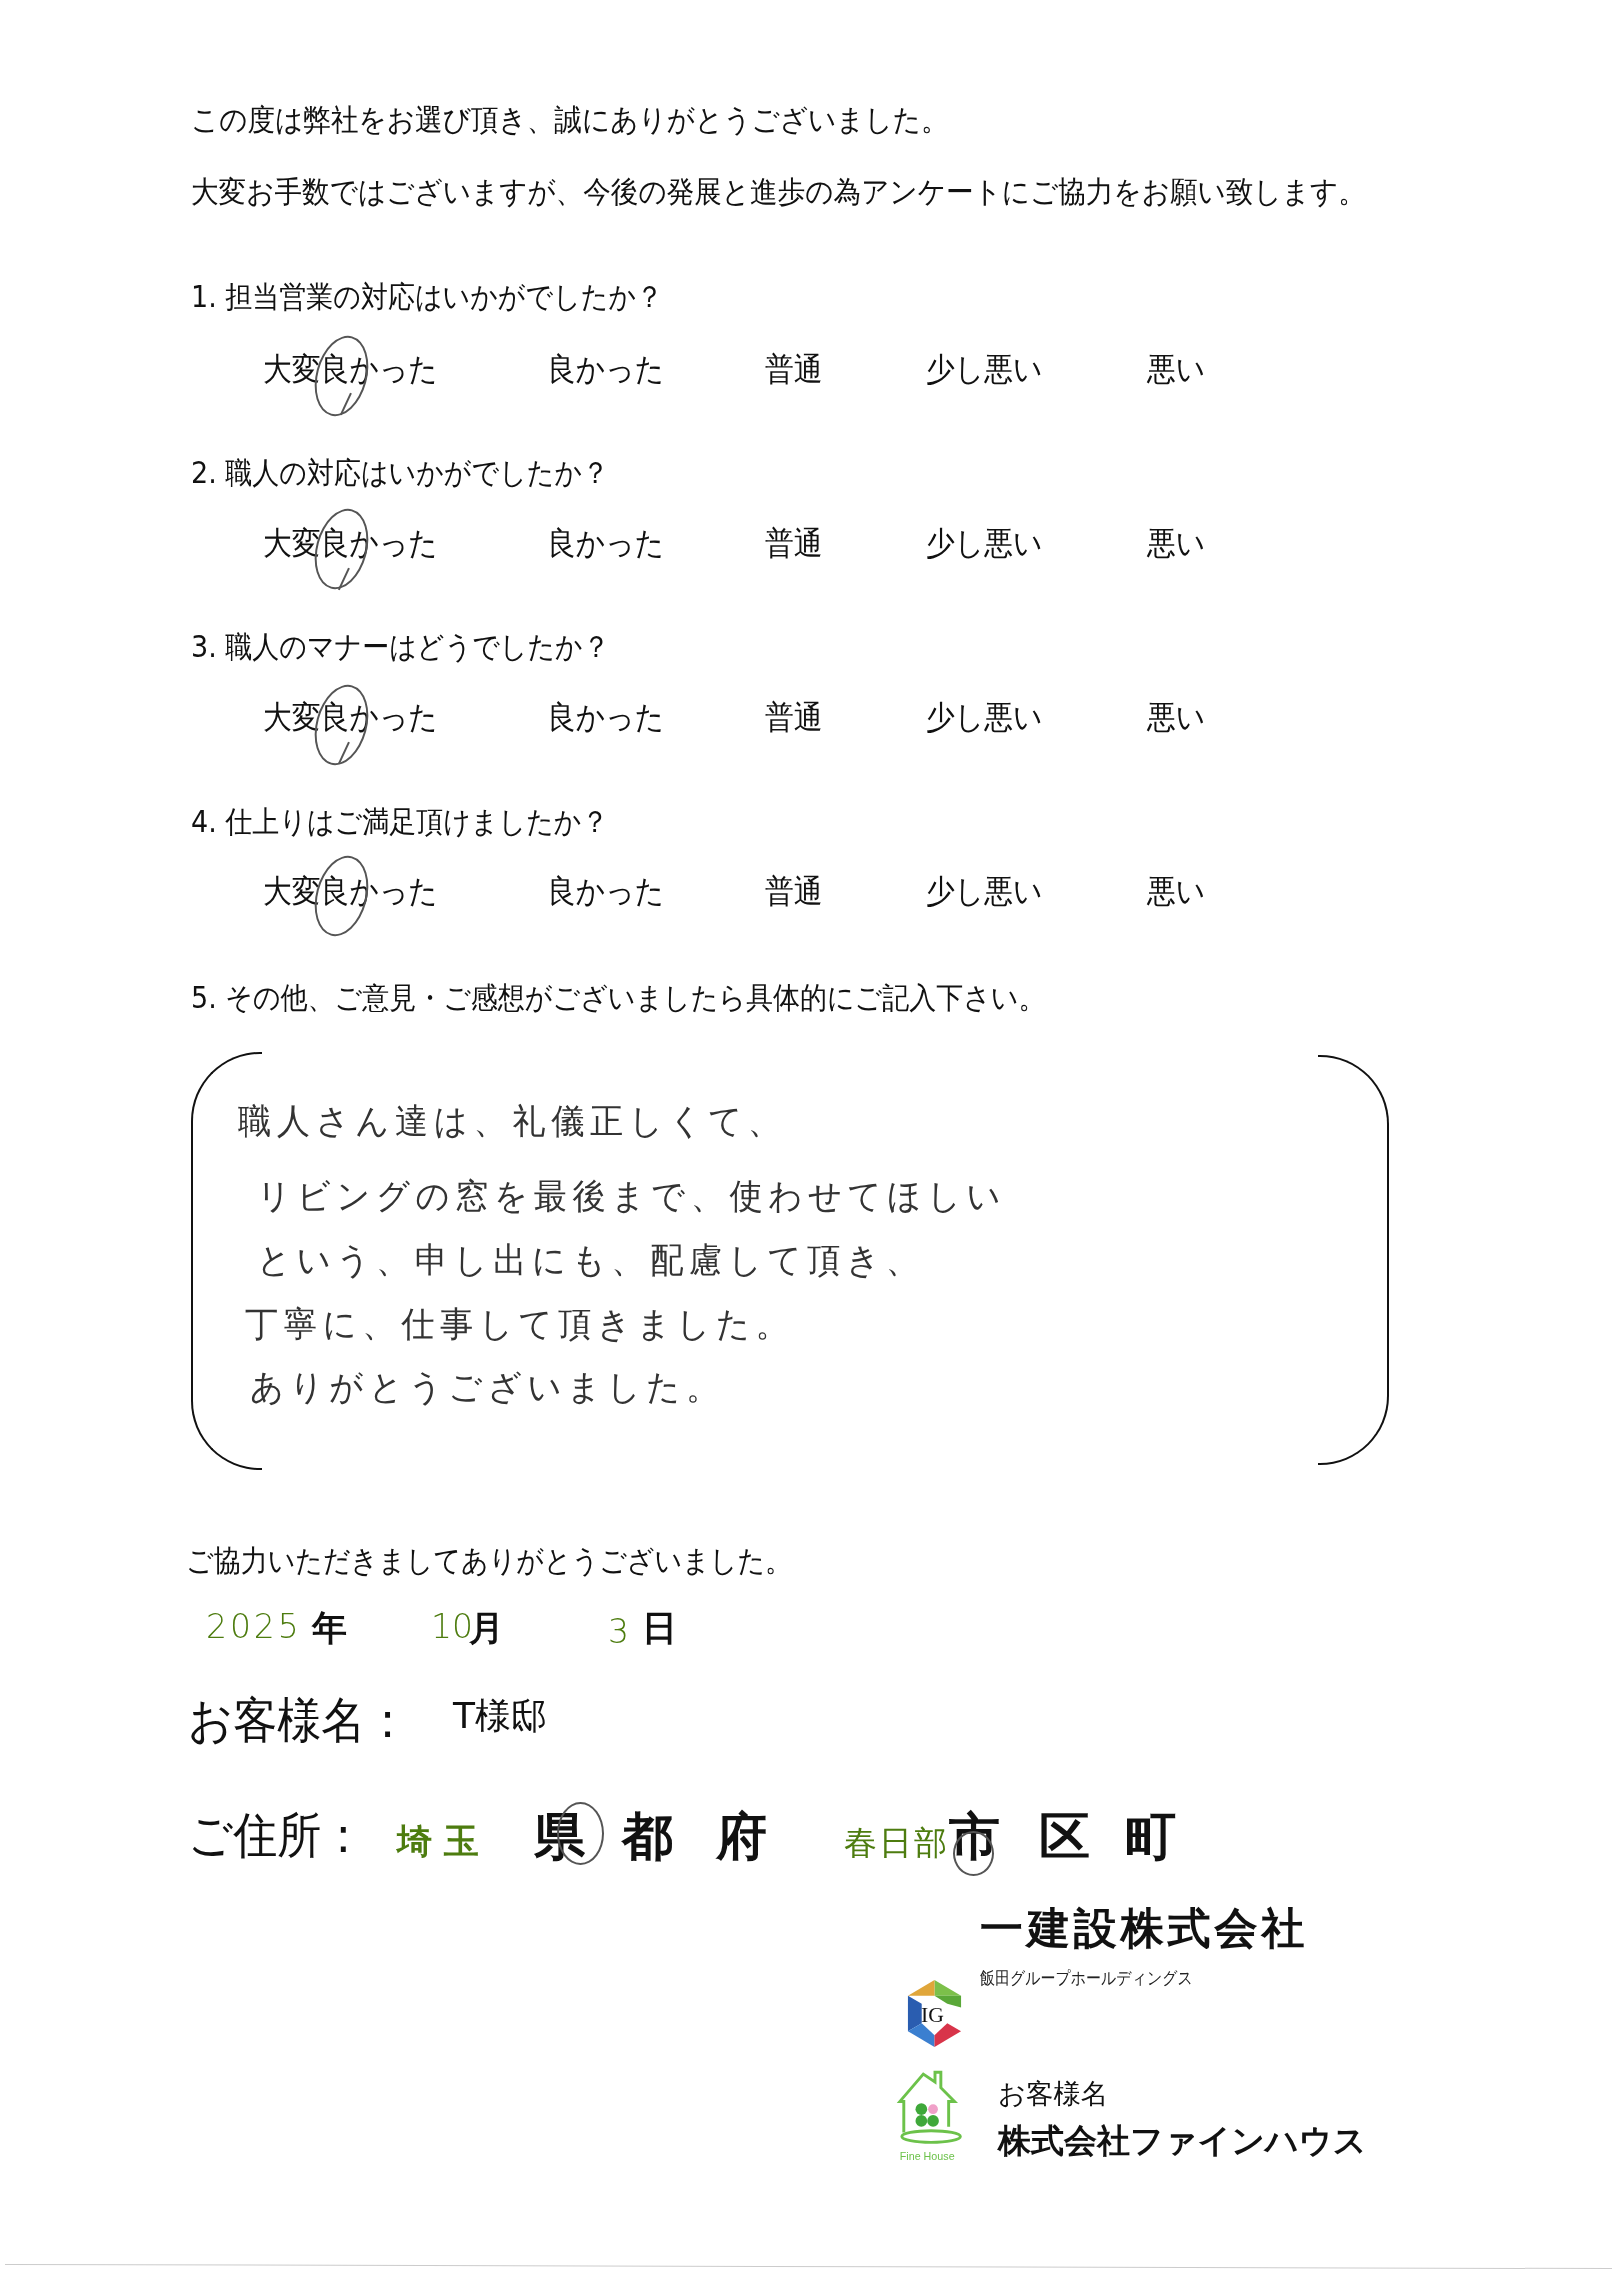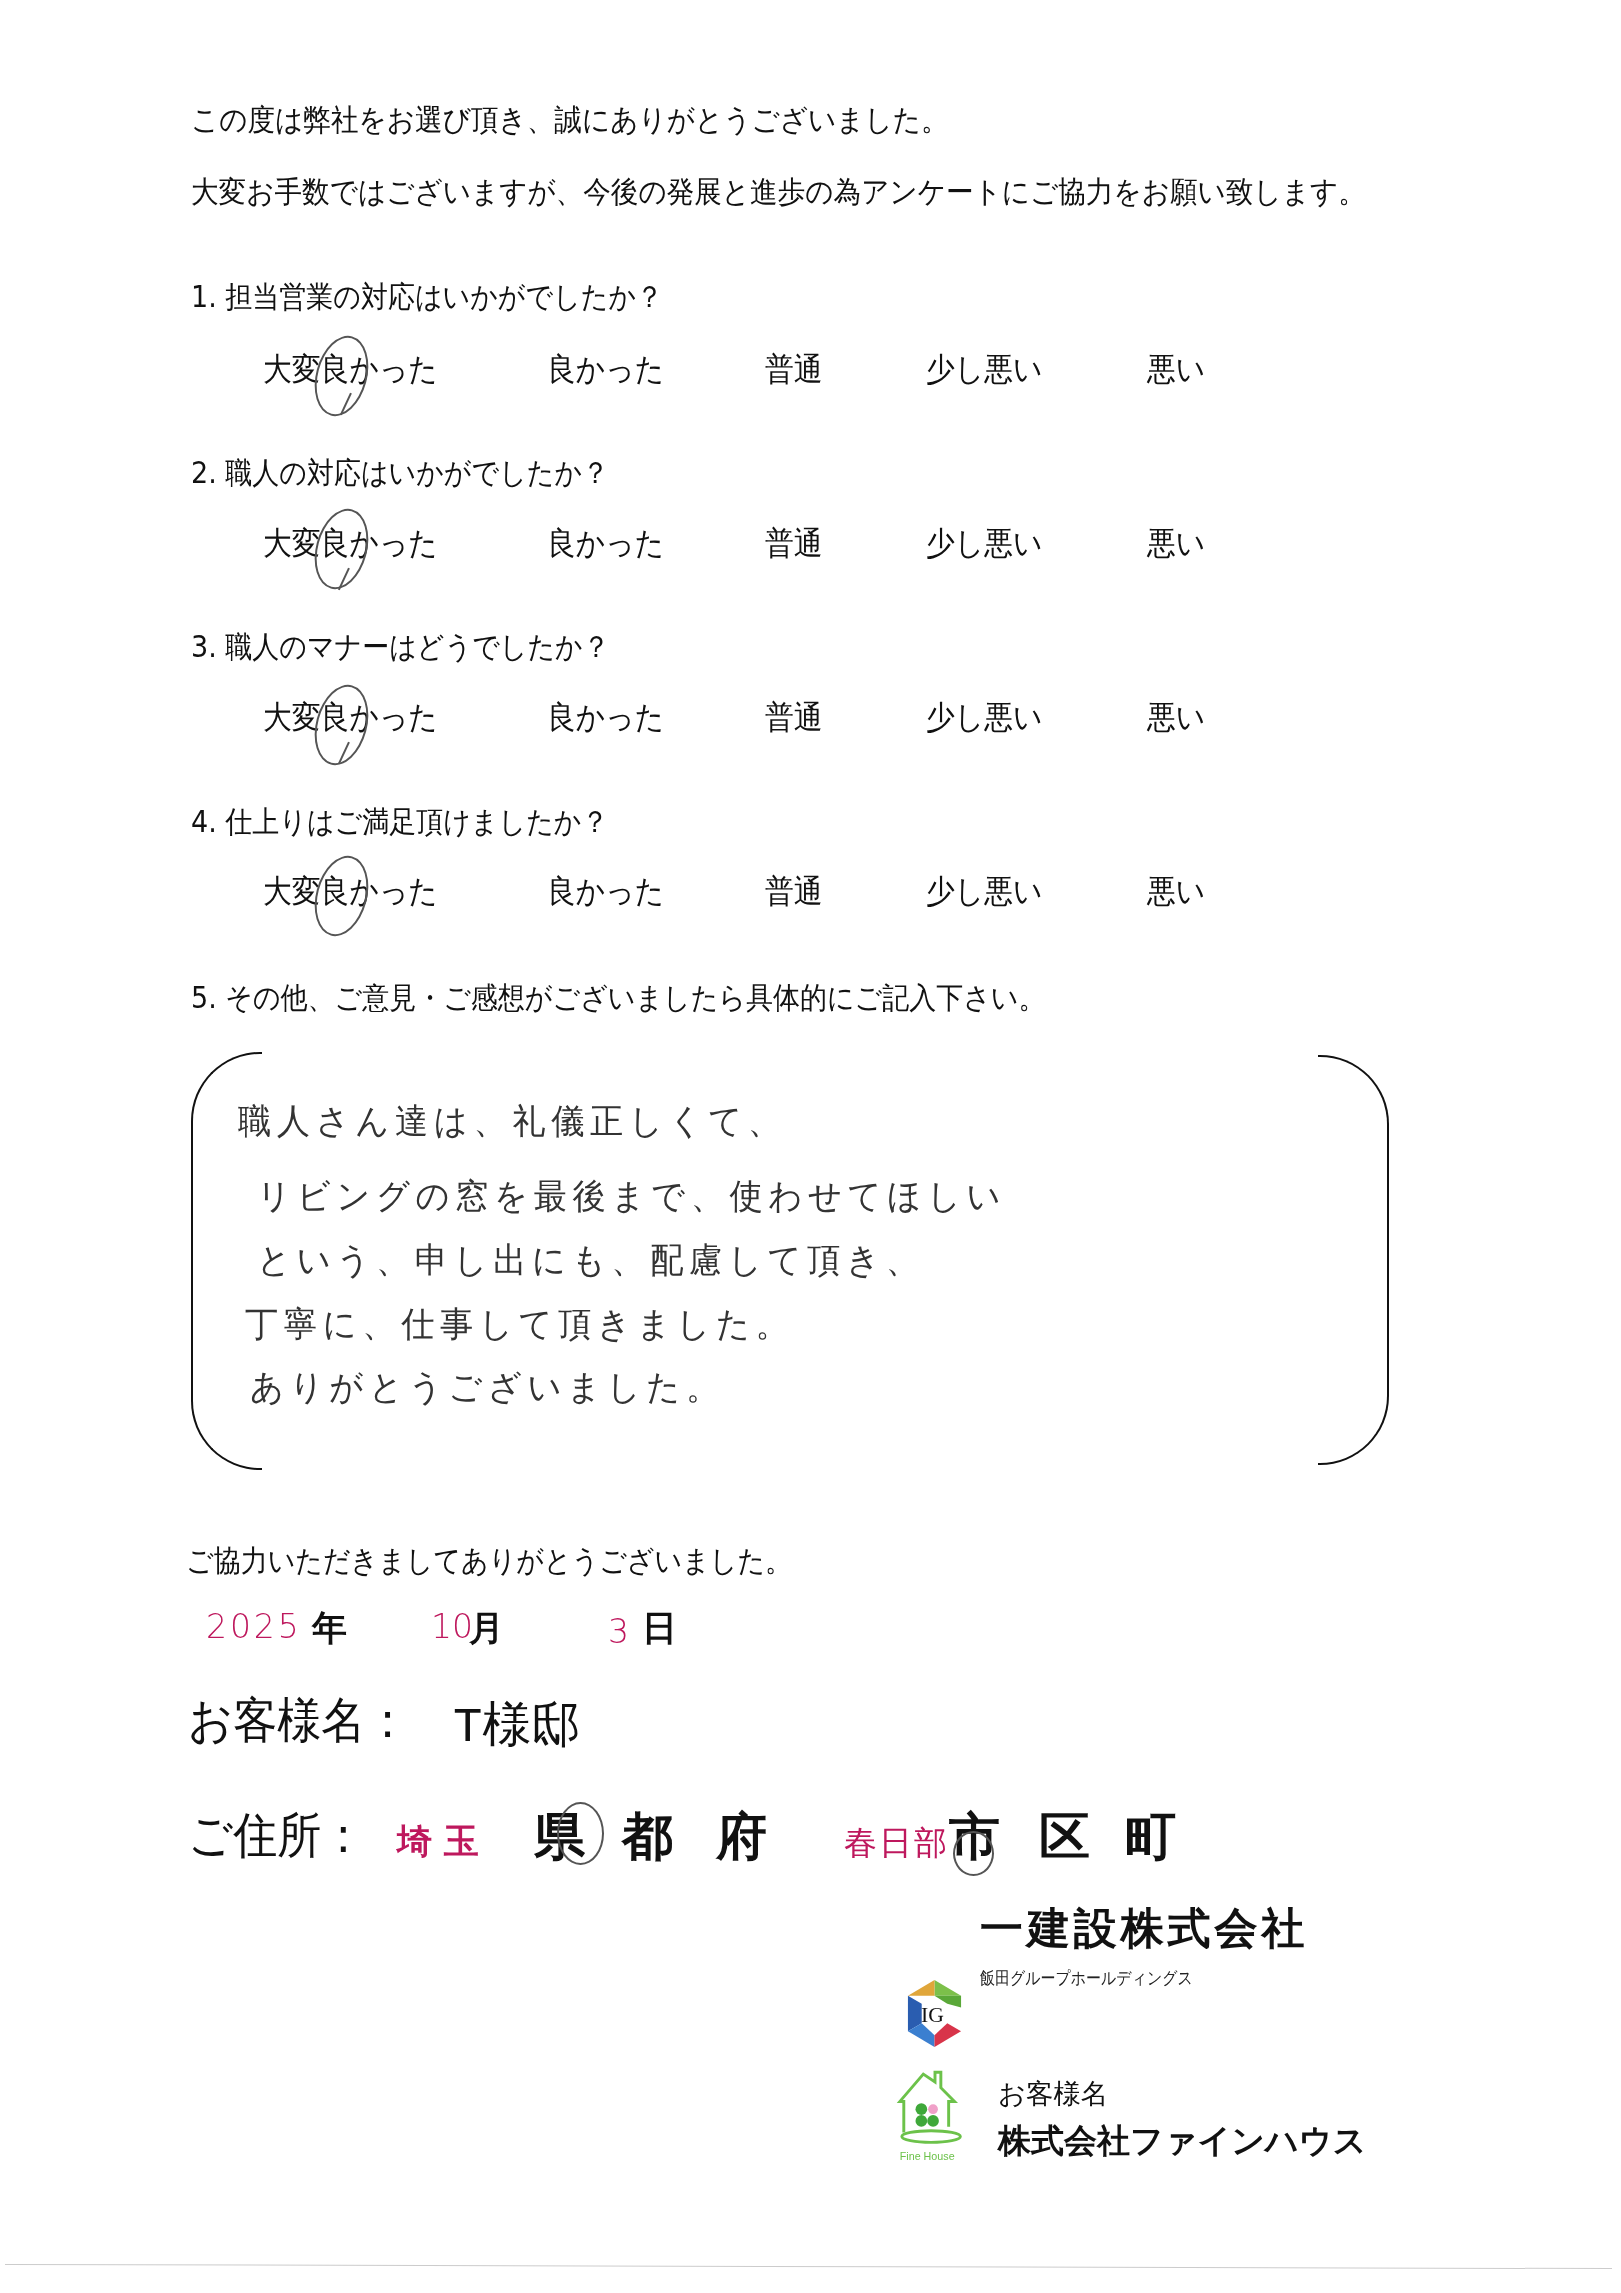--- a/index.html
+++ b/index.html
@@ -13,21 +13,21 @@
   .q { font-size: 30px; transform: scaleX(0.9); transform-origin: left top; }
   .opt { font-size: 32px; transform: scaleX(0.9); transform-origin: left top; }
   .circle {
     position: absolute; border: 2px solid #555; border-radius: 50%;
     width: 47px; height: 78px; transform: rotate(15deg);
   }
   .tick {
     position: absolute; width: 2px; height: 23.5px; background: #555; transform: rotate(25deg);
   }
   .hand {
-    font-family: "DejaVu Sans", sans-serif; color: #be185d; font-weight: 300;
+    font-family: "DejaVu Sans", sans-serif; color: #4d7c0f; font-weight: 300;
   }
   .comment-line { font-size: 35px; letter-spacing: 5.9px; transform: scaleX(0.95); transform-origin: left top; color: #333; }
   .big { font-size: 49px; transform: scaleX(0.9); transform-origin: left top; }
   .addr-kanji { font-size: 51px; font-weight: bold; }
   .bracket-left {
     position: absolute; left: 191px; top: 1052px; width: 69px; height: 414px;
     border: 2.9px solid #111; border-right: none; border-radius: 69px 0 0 69px;
   }
   .bracket-right {
     position: absolute; left: 1318px; top: 1055px; width: 69px; height: 406px;
@@ -107,21 +107,21 @@
   <span class="abs hand" style="left:206px; top:1607px; font-size:33px; letter-spacing:2.9px;">2025</span>
   <span class="abs" style="left:312px; top:1605px; font-size:35px; font-weight:bold;">年</span>
   <span class="abs hand" style="left:431px; top:1607px; font-size:33px;">10</span>
   <span class="abs" style="left:469px; top:1605px; font-size:35px; font-weight:bold;">月</span>
   <span class="abs hand" style="left:608px; top:1612px; font-size:33px;">3</span>
   <span class="abs" style="left:642px; top:1605px; font-size:35px; font-weight:bold;">日</span>
 </div>
 
 <div>
   <span class="abs big" style="left:188px; top:1688px;">お客様名：</span>
-  <span class="abs" style="left:453px; top:1692px; font-size:49px;font-family:Liberation Mono, monospace;">T様邸</span>
+  <span class="abs" style="left:453px; top:1692px; font-size:36px;">T様邸</span>
 </div>
 
 <div>
   <span class="abs big" style="left:188px; top:1803px;">ご住所：</span>
   <span class="abs hand" style="left:397px; top:1818px; font-size:35px; letter-spacing:11.8px;font-weight:bold;">埼玉</span>
   <span class="abs addr-kanji" style="left:534px; top:1803px;">県</span>
   <div class="abs" style="left:557px; top:1802px; width:43px; height:59px; border:2px solid #555; border-radius:50%;"></div>
   <span class="abs addr-kanji" style="left:622px; top:1803px;">都</span>
   <span class="abs addr-kanji" style="left:716px; top:1803px;">府</span>
   <span class="abs hand" style="left:804px; top:1821px; font-size:33px; letter-spacing:2px;margin-left:40px;">春日部</span>

